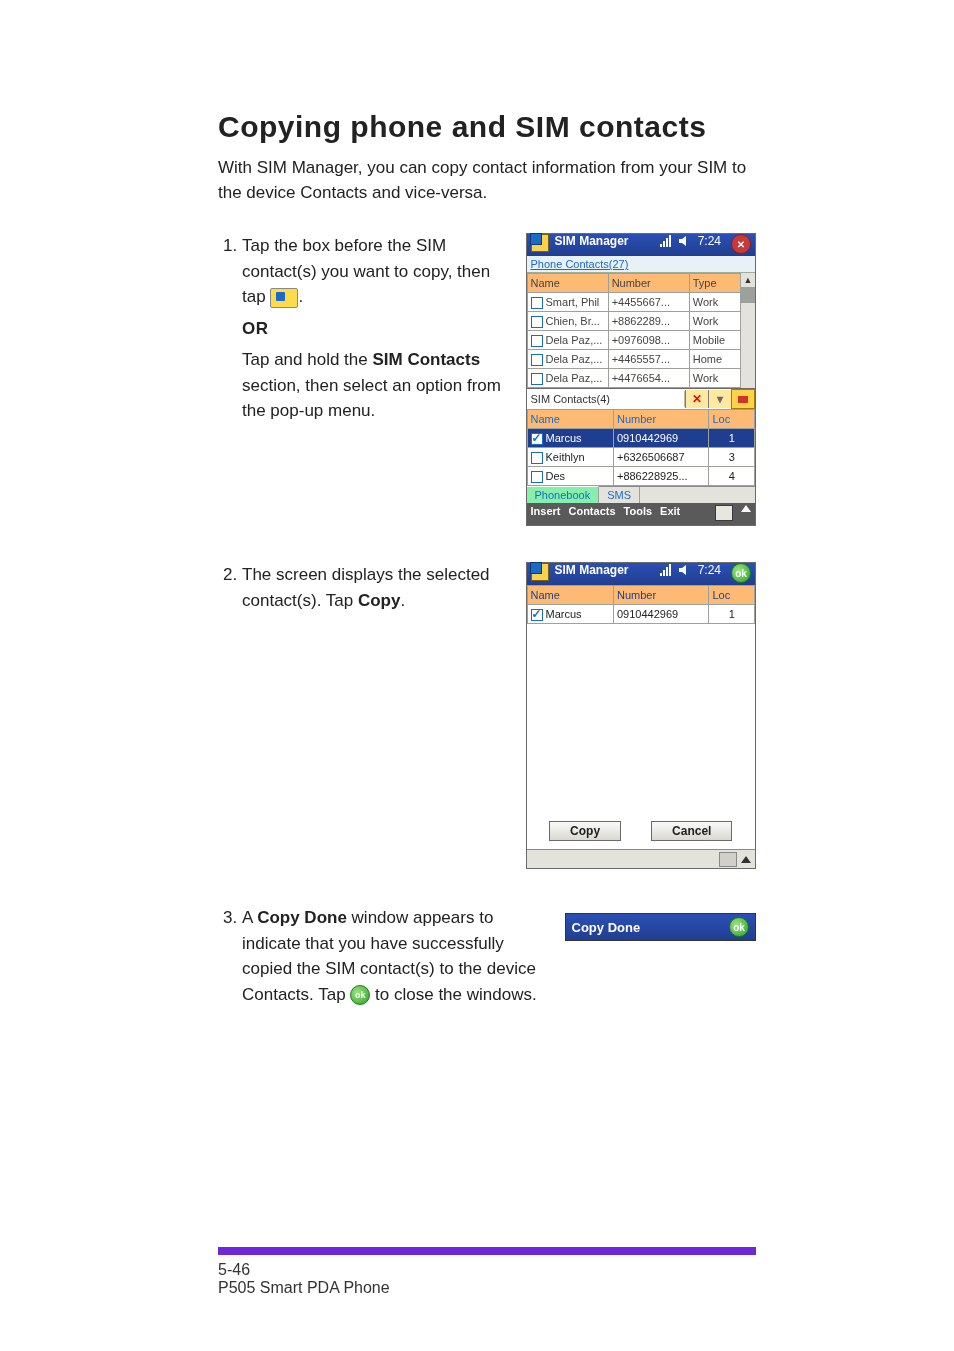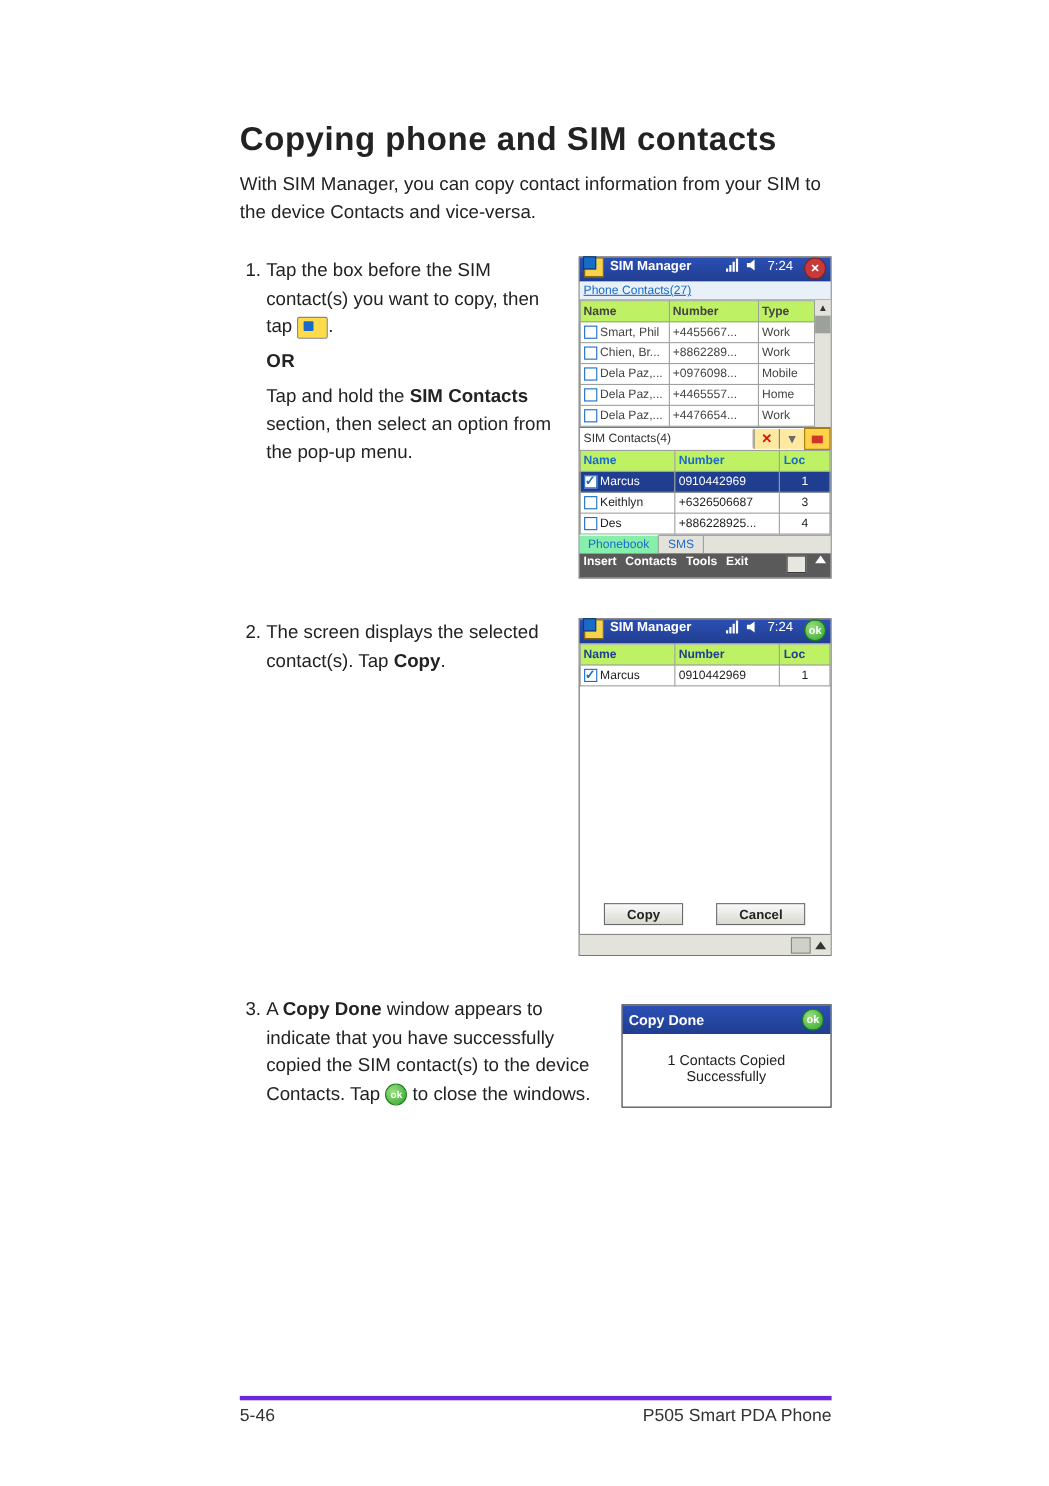--- a/index.html
+++ b/index.html
@@ -139,22 +139,22 @@
     border-collapse: collapse;
     font-size: 11px;
   }
   .mini th, .mini td {
     border: 1px solid #9ca19c;
     padding: 1px 3px;
     text-align: left;
     height: 16px;
   }
   .mini th {
-    background: #bef264;
-    font-weight: bold;
+    background: #fdba74;
+    font-weight: normal;
     color: #203e90;
   }
   .mini .cb {
     display: inline-block;
     width: 12px; height: 12px;
     border: 1px solid #1a6bc7;
     vertical-align: middle;
     margin-right: 3px;
     box-sizing: border-box;
     position: relative;
@@ -309,26 +309,27 @@
     padding: 16px 10px 20px 10px;
     text-align: center;
   }
 
   
   .footer {
     position: absolute;
     bottom: 54px;
     left: 130px;
     right: 110px;
-    border-top: 4px solid #6d28d9;
+    border-top: 8px solid #6d28d9;
     display: flex;
     justify-content: space-between;
     font-size: 16px;
     padding-top: 6px;
     color: #333;
+    flex-direction: column;
   }
 
   
   .upper-table td, .upper-table th { color: #444; }
   .sim-th { color: #1a6bc7 !important; }
 </style>
 </head>
 <body>
 
 <div class="page">
@@ -524,21 +525,20 @@
         </li>
       </ol>
     </div>
 
     <div class="dlg">
       <div class="dlg-title">
         <span>Copy Done</span>
         <span class="spacer"></span>
         <span class="ok-btn">ok</span>
       </div>
-      <div class="dlg-body">1 Contacts Copied Successfully</div>
     </div>
   </div>
 
   <div class="footer">
     <span>5-46</span>
     <span>P505 Smart PDA Phone</span>
   </div>
 </div>
 
 </body></html>

